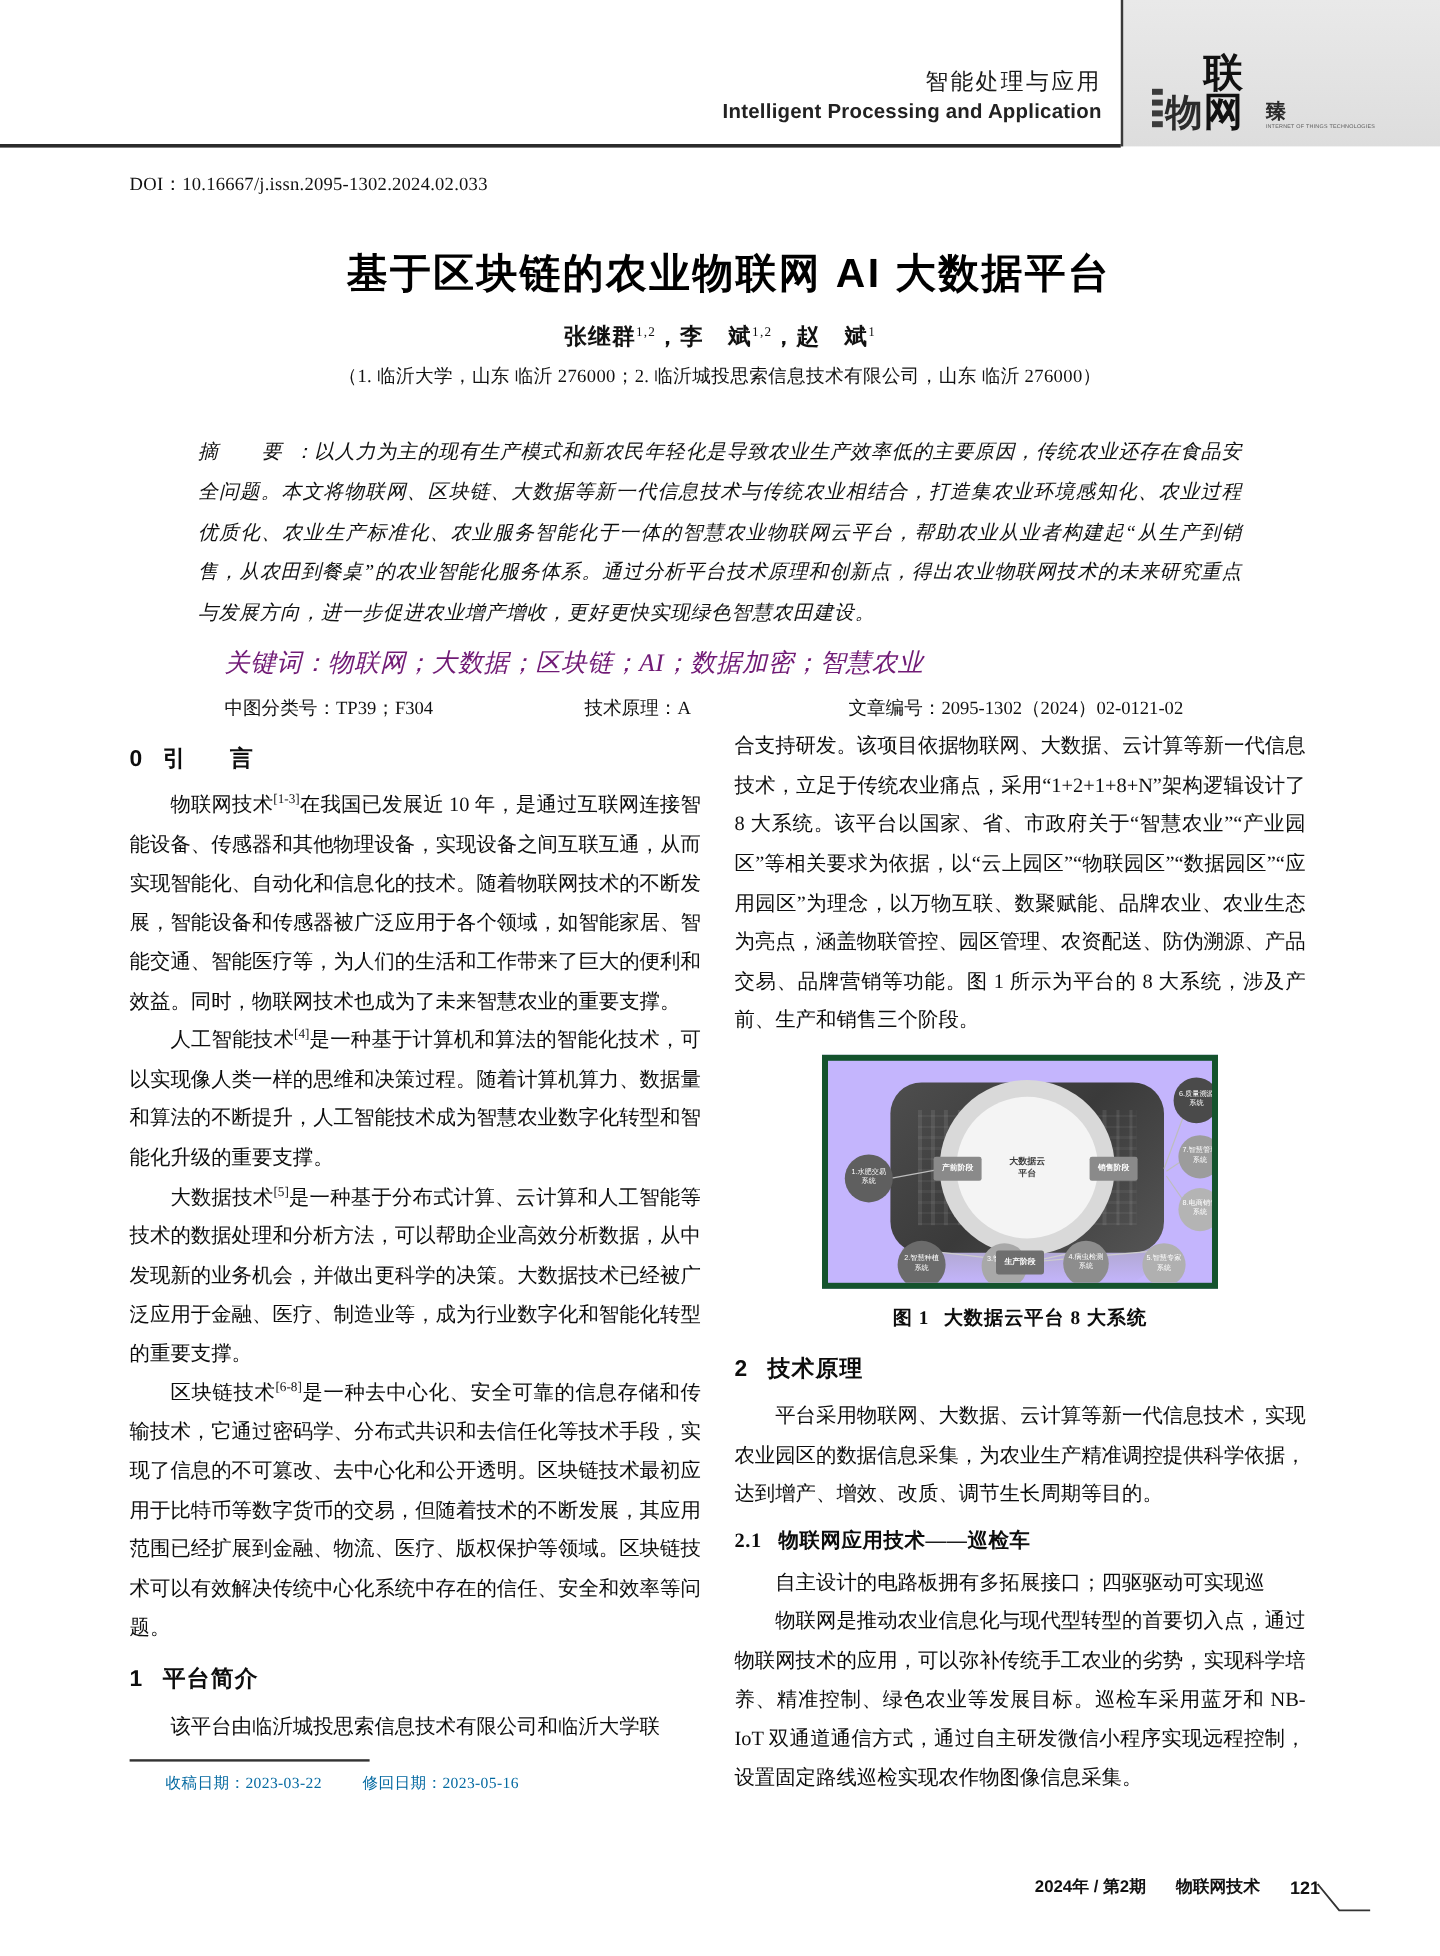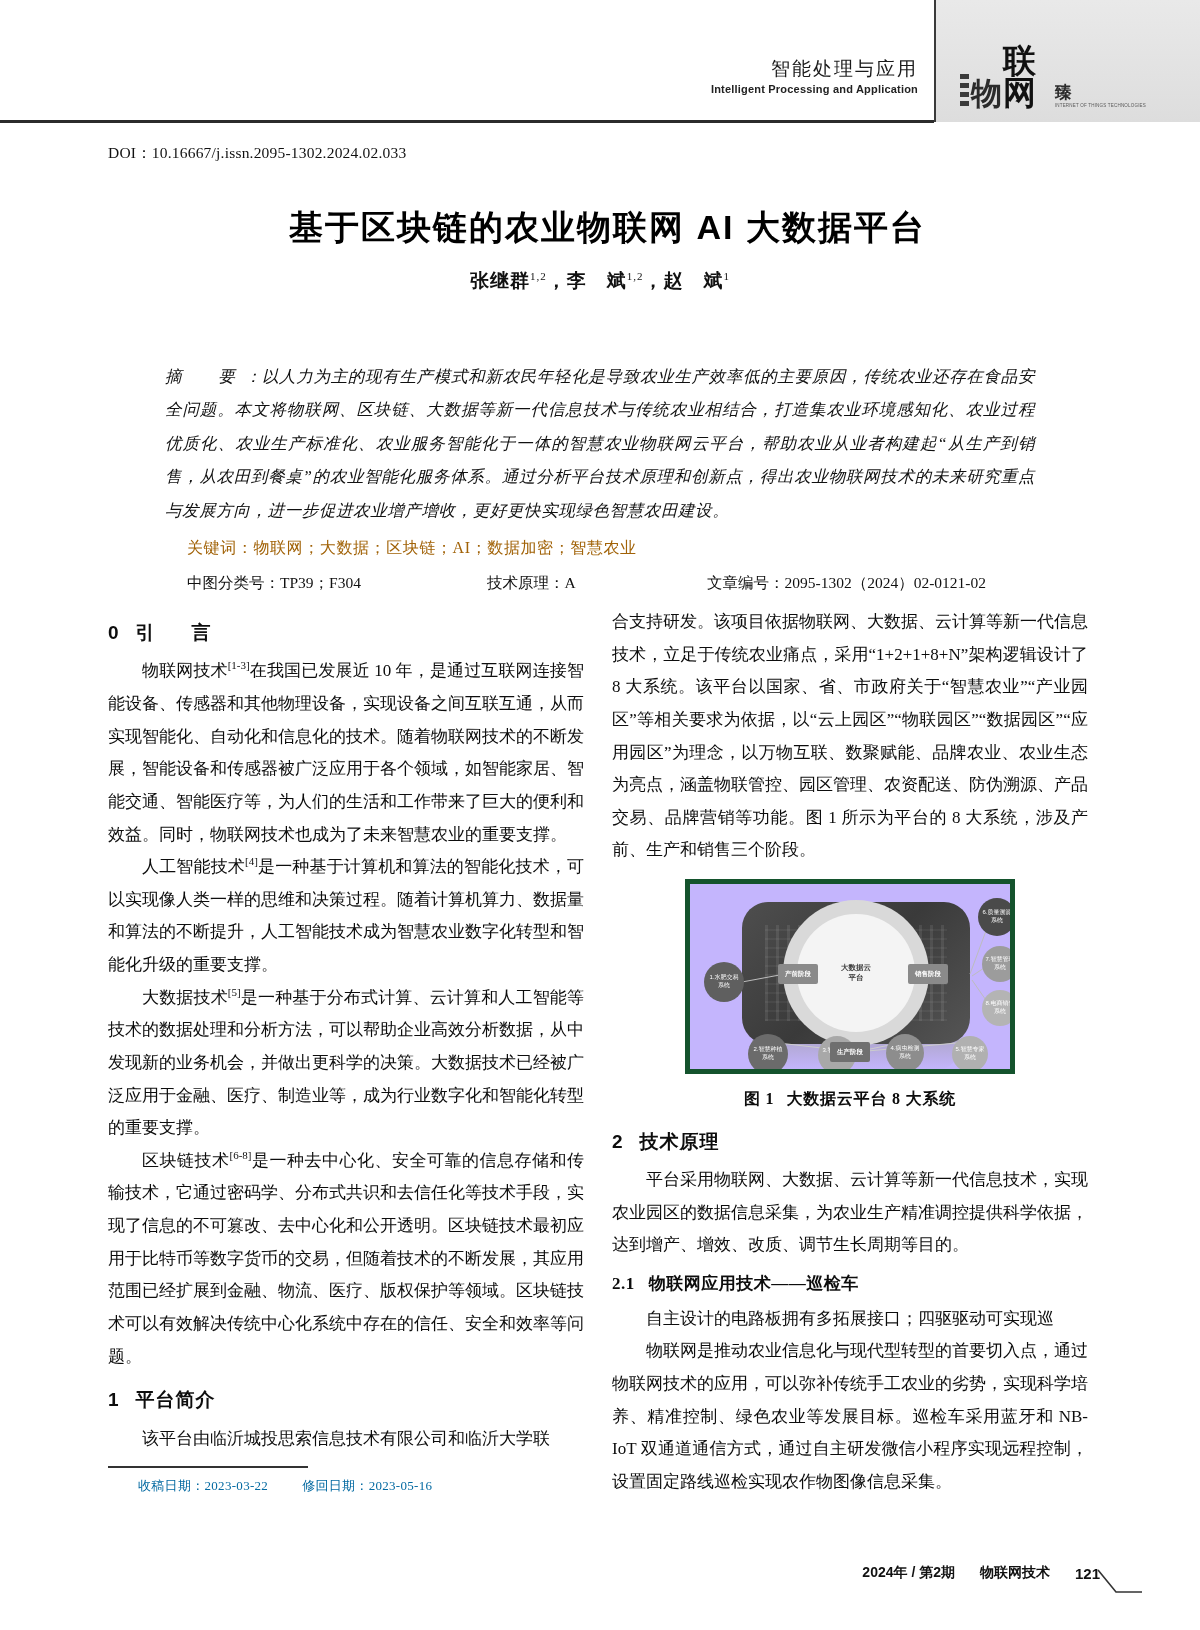--- a/index.html
+++ b/index.html
@@ -23,21 +23,21 @@
   }
   .header-titles {
     position:absolute; right:282px; top:58px; text-align:right; line-height:1.12;
   }
   .hdr-cn {
     font-family:"Liberation Sans","DejaVu Sans",sans-serif;
     font-size:19px; letter-spacing:2px; color:#1a1a1a; font-weight:400;
   }
   .hdr-en {
     font-family:"Liberation Sans","DejaVu Sans",sans-serif;
-    font-size:11px; font-weight:bold; color:#222; letter-spacing:0.2px; margin-top:4px;text-align:center;
+    font-size:17px; font-weight:bold; color:#222; letter-spacing:0.2px; margin-top:4px;text-align:center;
   }
   .hdr-divider { position:absolute; left:934px; top:0; width:2px; height:122px; background:#3a3a3a; }
   .hdr-rule { position:absolute; left:0; top:120px; width:934px; height:2.5px; background:#2b2b2b; }
 
   
   .logo {
     position:absolute; left:960px; top:62px; width:186px; height:46px;
     display:flex; align-items:flex-end; gap:2px;
   }
   .logo-dots { display:flex; flex-direction:column; justify-content:space-between; height:34px; padding-bottom:2px;}
@@ -90,22 +90,22 @@
     position:absolute; left:165px; top:360px; width:870px;
   }
   .abs-para {
     font-size:16.5px; line-height:2.03; text-align:justify;
     font-style:italic; letter-spacing:0.6px; color:#111;
     font-family:"Liberation Serif","DejaVu Serif",serif;
     text-indent:0;
   }
   .abs-label { letter-spacing:10px; }
   .keywords {
-    margin-top:11px; font-size:16px; letter-spacing:0.6px;
-    padding-left:22px; color:#a16207;
+    margin-top:11px; font-size:21px; font-style:italic; letter-spacing:0.6px;
+    padding-left:22px; color:#701a75;
   }
   .clsline {
     margin-top:14px; font-size:15.5px; color:#111; display:flex; padding-left:22px;
     font-style:normal;
   }
   .clsline .c1 { width:300px; }
   .clsline .c2 { width:220px; }
   .clsline .c3 { flex:1; }
 
   
@@ -246,20 +246,21 @@
   </div>
 
   <div class="doi">DOI：10.16667/j.issn.2095-1302.2024.02.033</div>
 
   <div class="title">基于区块链的农业物联网 AI 大数据平台</div>
 
   <div class="authors">
     <span>张继群<sup>1,2</sup></span>，<span>李　斌<sup>1,2</sup></span>，<span>赵　斌<sup>1</sup></span>
   </div>
 
+  <div class="affil">（1. 临沂大学，山东 临沂 276000；2. 临沂城投思索信息技术有限公司，山东 临沂 276000）</div>
 
   <div class="abstract-block">
     <div class="abs-para">
       <span class="abs-label">摘　要</span><span>：以人力为主的现有生产模式和新农民年轻化是导致农业生产效率低的主要原因，传统农业还存在食品安全问题。本文将物联网、区块链、大数据等新一代信息技术与传统农业相结合，打造集农业环境感知化、农业过程优质化、农业生产标准化、农业服务智能化于一体的智慧农业物联网云平台，帮助农业从业者构建起“从生产到销售，从农田到餐桌”的农业智能化服务体系。通过分析平台技术原理和创新点，得出农业物联网技术的未来研究重点与发展方向，进一步促进农业增产增收，更好更快实现绿色智慧农田建设。</span>
     </div>
     <div class="keywords">
       <span>关键词</span><span>：物联网；大数据；区块链；AI；数据加密；智慧农业</span>
     </div>
     <div class="clsline">
       <span class="c1">中图分类号：TP39；F304</span>

